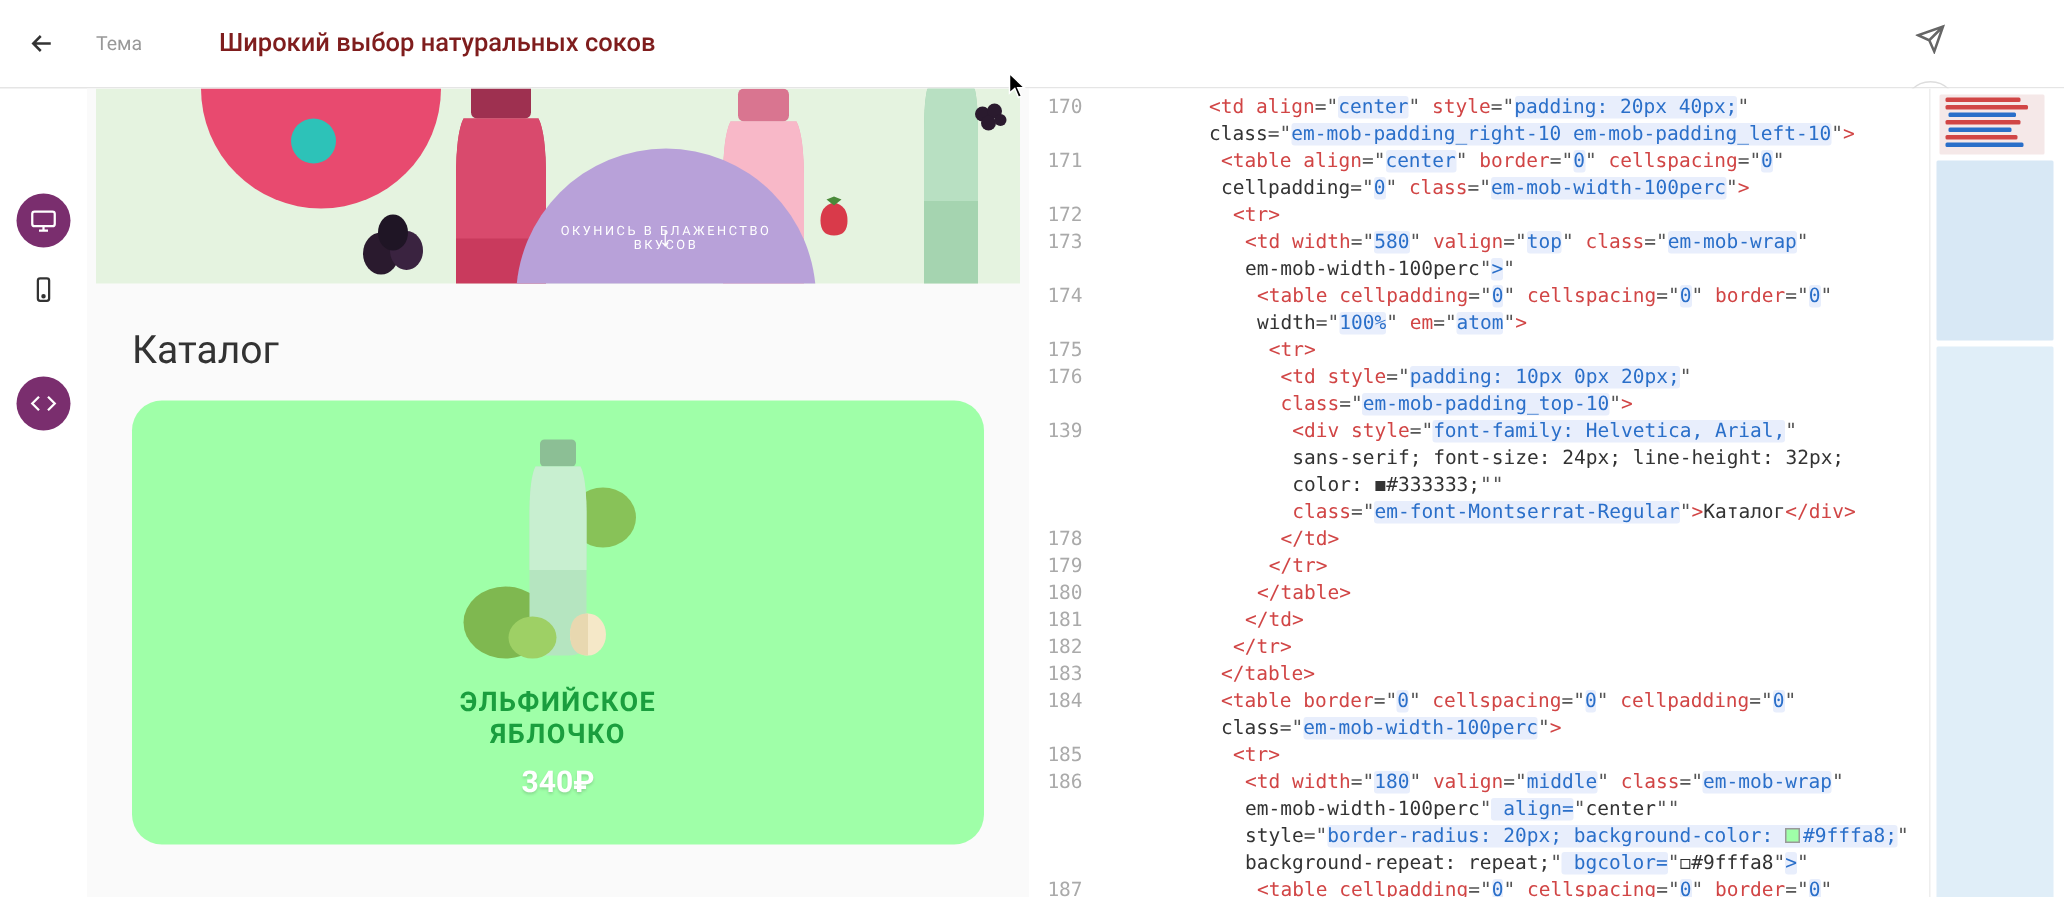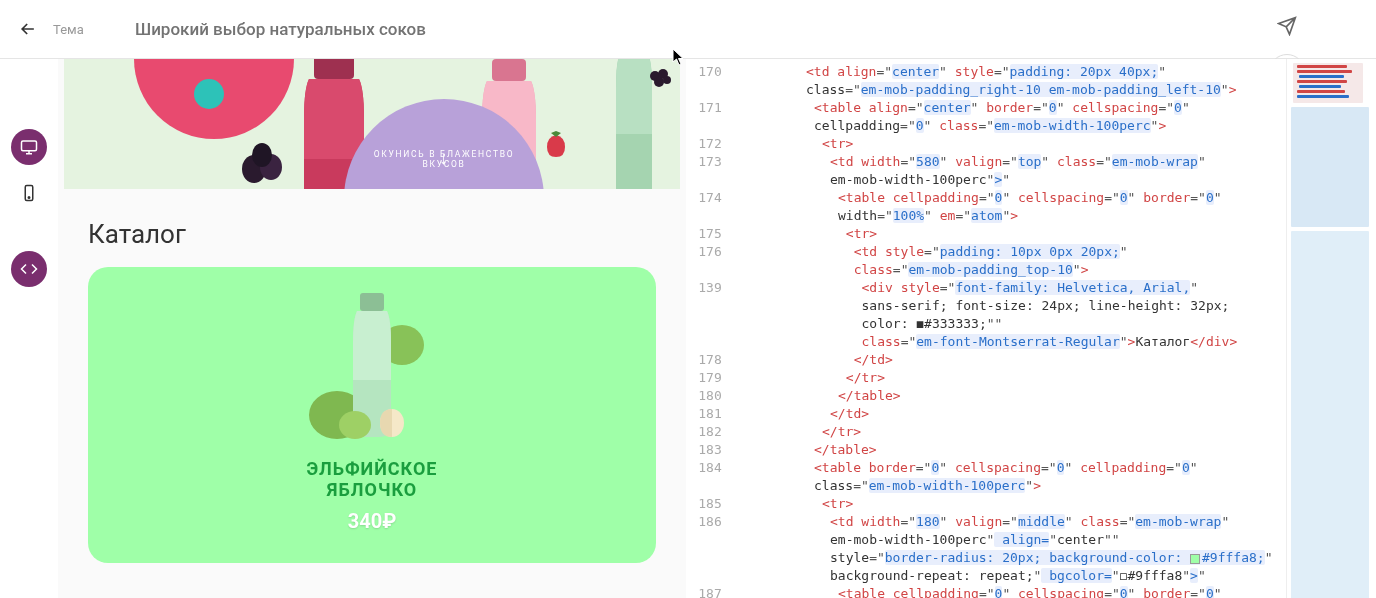--- a/index.html
+++ b/index.html
@@ -1,24 +1,24 @@
 <!DOCTYPE html>
 <html><head>
 <meta charset="utf-8">
 <style>
 * { margin: 0; padding: 0; box-sizing: border-box; }
 body { font-family: -apple-system, BlinkMacSystemFont, "Segoe UI", Roboto, sans-serif; background: #fff; overflow: hidden; width: 1376px; height: 598px; position: relative; }
 
 
-.header { height: 59px; border-bottom: 1px solid #e5e5e5; display: flex; align-items: center; padding: 0 16px; gap: 13px; }
+.header { height: 59px; border-bottom: 1px solid #e5e5e5; display: flex; align-items: center; padding: 0 16px; gap: 24px; }
 .back-btn { width: 24px; height: 24px; display: flex; align-items: center; justify-content: center; cursor: pointer; color: #333; }
 .header-fields { flex: 1; display: flex; flex-direction: column; gap: 2px; }
 .field-row { display: flex; align-items: center; gap: 12px; }
 .field-label { color: #999; font-size: 13px; width: 70px; }
-.field-value { font-size: 17px; color: #737373; font-weight: 500; }
+.field-value { font-size: 17px; color: #7f1d1d; font-weight: 500; }
 .field-input { font-size: 14px; color: #bbb; border: none; outline: none; background: transparent; }
 .header-actions { display: flex; align-items: center; gap: 10px; flex-direction: column; }
 .icon-btn { width: 36px; height: 36px; display: flex; align-items: center; justify-content: center; cursor: pointer; color: #666; border-radius: 6px; }
 .icon-btn.circle { border: 1px solid #ddd; border-radius: 50%; }
 .divider-v { width: 1px; height: 28px; background: #eee; margin: 0 4px; }
 .btn-save { padding: 8px 16px; border-radius: 8px; border: none; background: #f0f0f0; color: #333; font-size: 14px; cursor: pointer; }
 .btn-continue { padding: 8px 16px; border-radius: 8px; border: none; background: #7a2e6e; color: #fff; font-size: 20px; cursor: pointer; }
 
 
 .main { display: flex; height: 539px; }

